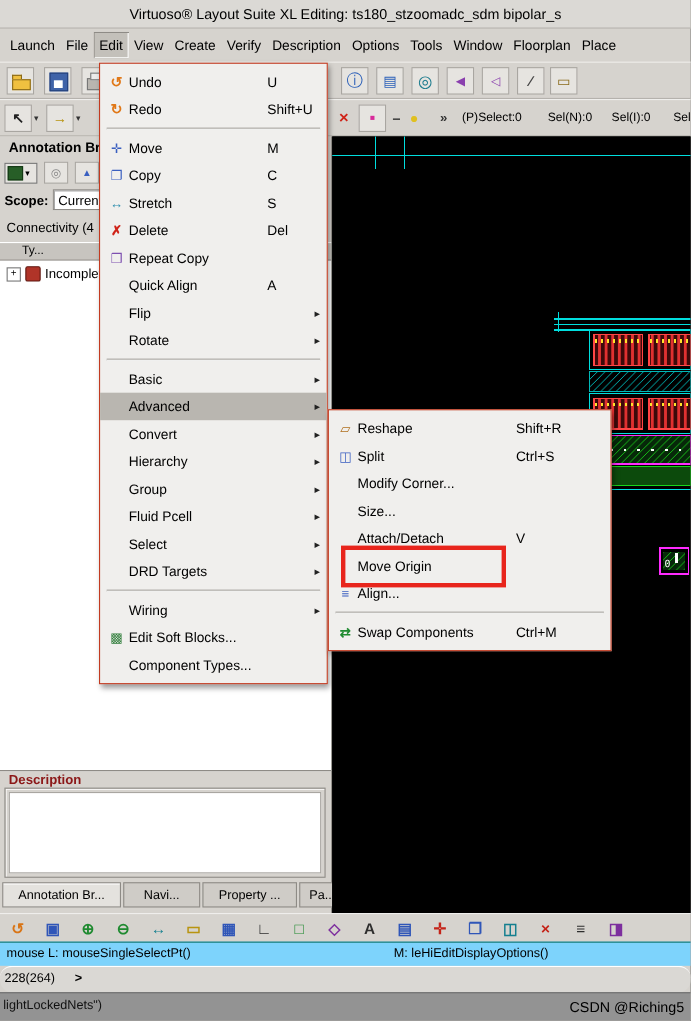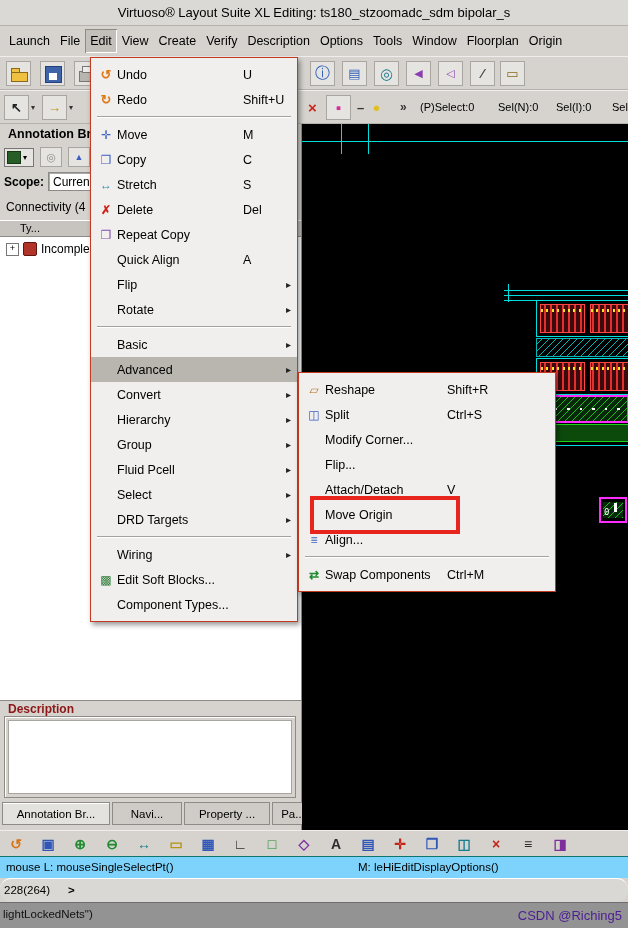--- a/index.html
+++ b/index.html
@@ -77,21 +77,21 @@
 
   
   .menu{position:absolute;background:#f0efed;border:1px solid #c23a20;box-shadow:2px 3px 5px rgba(0,0,0,.4);
         padding:4px 0;box-sizing:border-box;font-size:12.5px;z-index:40;}
   .edit-menu{left:90px;top:57px;width:208px;}
   .adv-submenu{left:298px;top:372px;width:258px;z-index:50;}
   .mi{height:25px;display:flex;align-items:center;padding:0 8px 0 4px;position:relative;}
   .mi.sel{background:#b9b6b0;}
   .mi .ic{flex:0 0 22px;text-align:center;font-size:12px;}
   .mi .sc{position:absolute;left:152px;}
-  .adv-submenu .mi .sc{left:148px;}
+  .adv-submenu .mi .sc{left:170px;}
   .mi .arrow{position:absolute;right:6px;font-size:10px;color:#222;}
   .msep{height:1px;background:#a5a29d;border-bottom:1px solid #fff;margin:4px 6px;}
 
   .ic-undo::before{content:"↺";color:#e07818;font-weight:bold;font-size:13px;}
   .ic-redo::before{content:"↻";color:#e07818;font-weight:bold;font-size:13px;}
   .ic-move::before{content:"✛";color:#3a5fc0;}
   .ic-copy::before{content:"❐";color:#3a5fc0;}
   .ic-stretch::before{content:"↔";color:#2f8fae;font-weight:bold;}
   .ic-delete::before{content:"✗";color:#cf2318;font-weight:bold;}
   .ic-rcopy::before{content:"❒";color:#7d4fb0;}
@@ -111,21 +111,21 @@
   .c-r{color:#c42318}.c-p{color:#7d2f9e}.c-t{color:#147f8f}.c-k{color:#2e2e2e}
 
   .statusbar{height:22px;background:#7dd3fc;border-top:1px solid #0f766e;position:relative;font-size:11.5px;box-sizing:border-box;}
   .statusbar .sleft{position:absolute;left:6px;top:4px;}
   .statusbar .smid{position:absolute;left:358px;top:4px;}
   .cmdline{height:24px;background:#dad8d4;border-top:1px solid #fff;position:relative;font-size:11.5px;box-sizing:border-box;border-radius:11px;}
   .cmdline .coords{position:absolute;left:4px;top:5px;}
   .cmdline .prompt{position:absolute;left:68px;top:5px;font-weight:bold;}
   .footer{height:26px;background:#939393;position:relative;font-size:11.5px;box-sizing:border-box;border-top:1px solid #6e6e6e;}
   .footer .ftext{position:absolute;left:3px;top:5px;color:#111;}
-  .footer .wm{position:absolute;right:6px;top:5px;color:#4c1d95;font-size:13px;margin-left:9px;}
+  .footer .wm{position:absolute;right:6px;top:5px;color:#000000;font-size:13px;margin-left:9px;}
 </style>
 </head>
 <body>
 
 <div class="screen">
 
   <div class="titlebar">
     <span>Virtuoso® Layout Suite XL Editing: ts180_stzoomadc_sdm bipolar_s</span>
   </div>
 
@@ -134,21 +134,21 @@
     <span class="mb">File</span>
     <span class="mb sel">Edit</span>
     <span class="mb">View</span>
     <span class="mb">Create</span>
     <span class="mb">Verify</span>
     <span class="mb">Description</span>
     <span class="mb">Options</span>
     <span class="mb">Tools</span>
     <span class="mb">Window</span>
     <span class="mb">Floorplan</span>
-    <span class="mb">Origin</span>
+    <span class="mb">Place</span>
   </div>
 
   <div class="toolbar">
     <span class="tbi t-open" style="left:6px"></span>
     <span class="tbi t-save" style="left:40px"></span>
     <span class="tbi t-print" style="left:74px"></span>
     <span class="tbi t-info" style="left:310px"></span>
     <span class="tbi t-layers" style="left:342px"></span>
     <span class="tbi t-world" style="left:374px"></span>
     <span class="tbi t-prev" style="left:406px"></span>
@@ -429,21 +429,21 @@
       <span class="ic ic-split"></span>
       <span class="lbl">Split</span>
       <span class="sc">Ctrl+S</span>
     </div>
     <div class="mi">
       <span class="ic"></span>
       <span class="lbl">Modify Corner...</span>
     </div>
     <div class="mi">
       <span class="ic"></span>
-      <span class="lbl">Flip...</span>
+      <span class="lbl">Size...</span>
     </div>
     <div class="mi">
       <span class="ic"></span>
       <span class="lbl">Attach/Detach</span>
       <span class="sc">V</span>
     </div>
     <div class="mi">
       <span class="ic"></span>
       <span class="lbl">Move Origin</span>
     </div>

